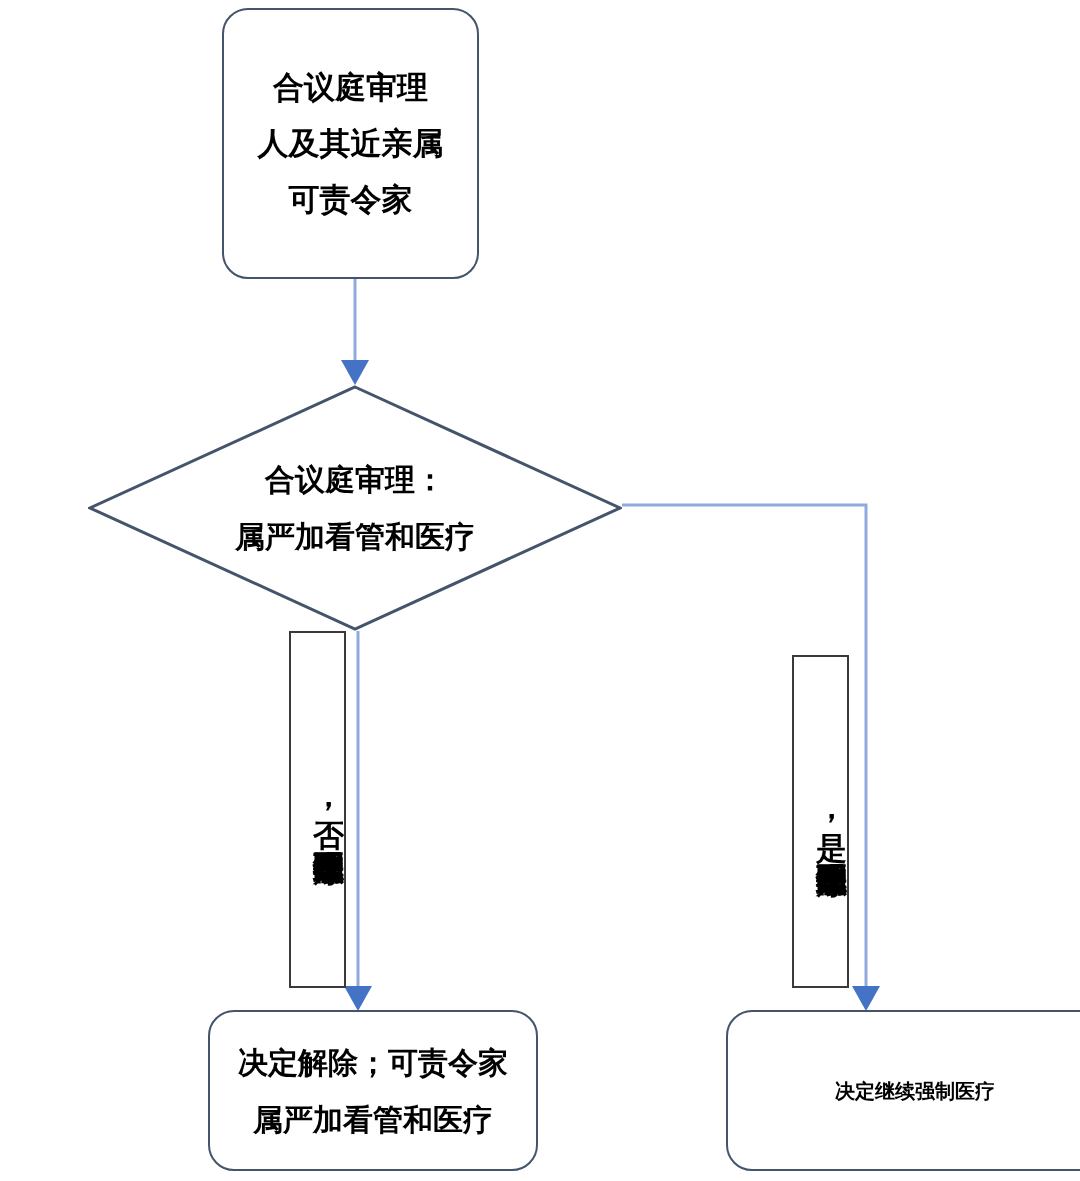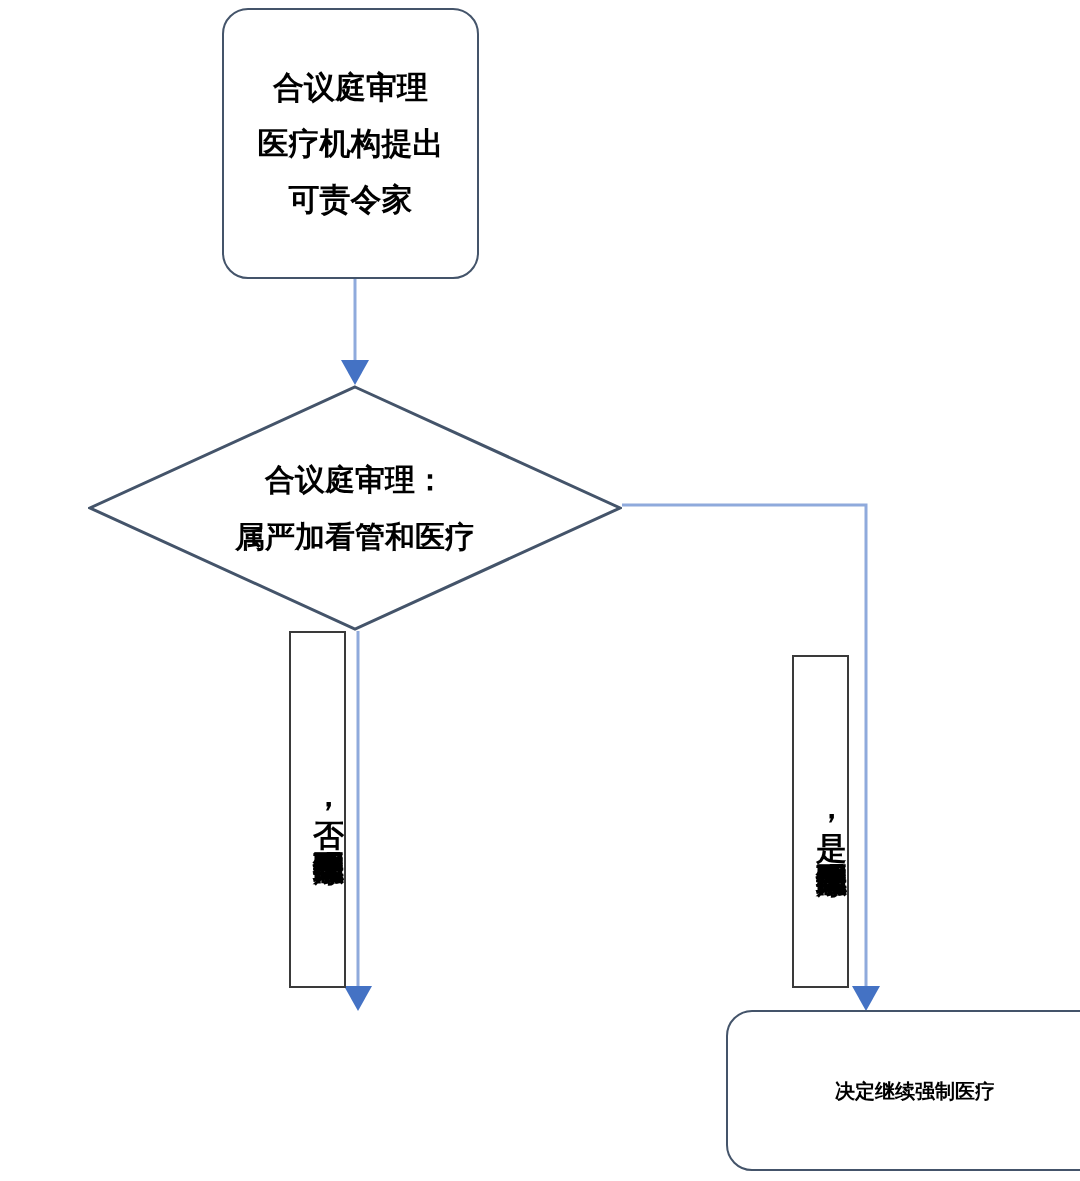--- a/index.html
+++ b/index.html
@@ -169,39 +169,45 @@
 
     <g>
       <path d="M 622,505 L 866,505 L 866,988" stroke="#8FAADC" stroke-width="3" fill="none"></path>
       <polygon points="852,986 880,986 866,1011" fill="#4472C4"></polygon>
     </g>
   </svg>
 
   <div class="node-box" id="node-start">
     <span class="txt">
       <span class="line">合议庭审理</span>
-      <span class="line">医疗机构提出</span>
+      <span class="line">人及其近亲属</span>
       <span class="line">可责令家</span>
     </span>
   </div>
 
   <div id="node-decision">
     <svg viewBox="0 0 534 246" xmlns="http://www.w3.org/2000/svg">
       <polygon points="267,2 532,123 267,244 2,123" fill="#ffffff" stroke="#44546A" stroke-width="3"></polygon>
     </svg>
     <div class="diamond-text">
       <span class="line">合议庭审理：</span>
       <span class="line">属严加看管和医疗</span>
     </div>
   </div>
 
   <div class="edge-label" id="label-no">否，不需要继续强制医疗</div>
 
   <div class="edge-label" id="label-yes">是，需要继续强制医疗</div>
 
+  <div class="node-box" id="node-release">
+    <span class="txt">
+      <span class="line">决定解除；可责令家</span>
+      <span class="line">属严加看管和医疗</span>
+    </span>
+  </div>
 
   <div class="node-box" id="node-continue">
     <span class="txt">
       <span class="line">决定继续强制医疗</span>
     </span>
   </div>
 
 </div>
 
 </body></html>

